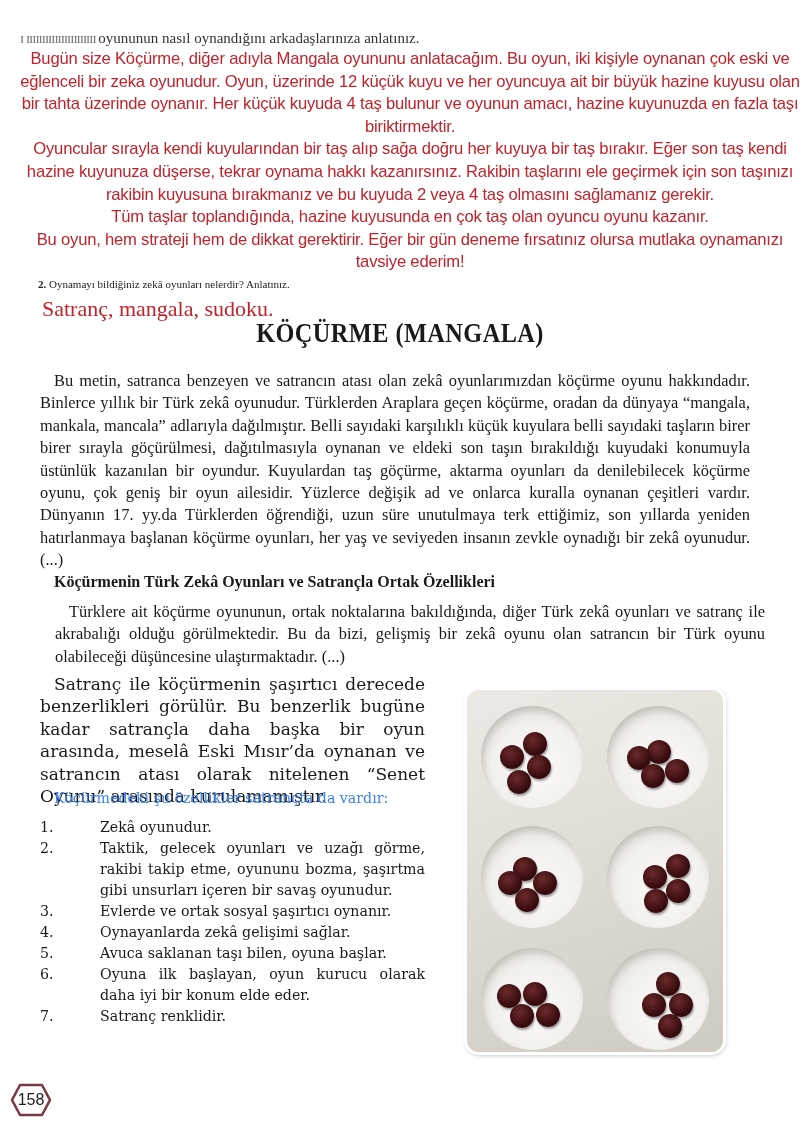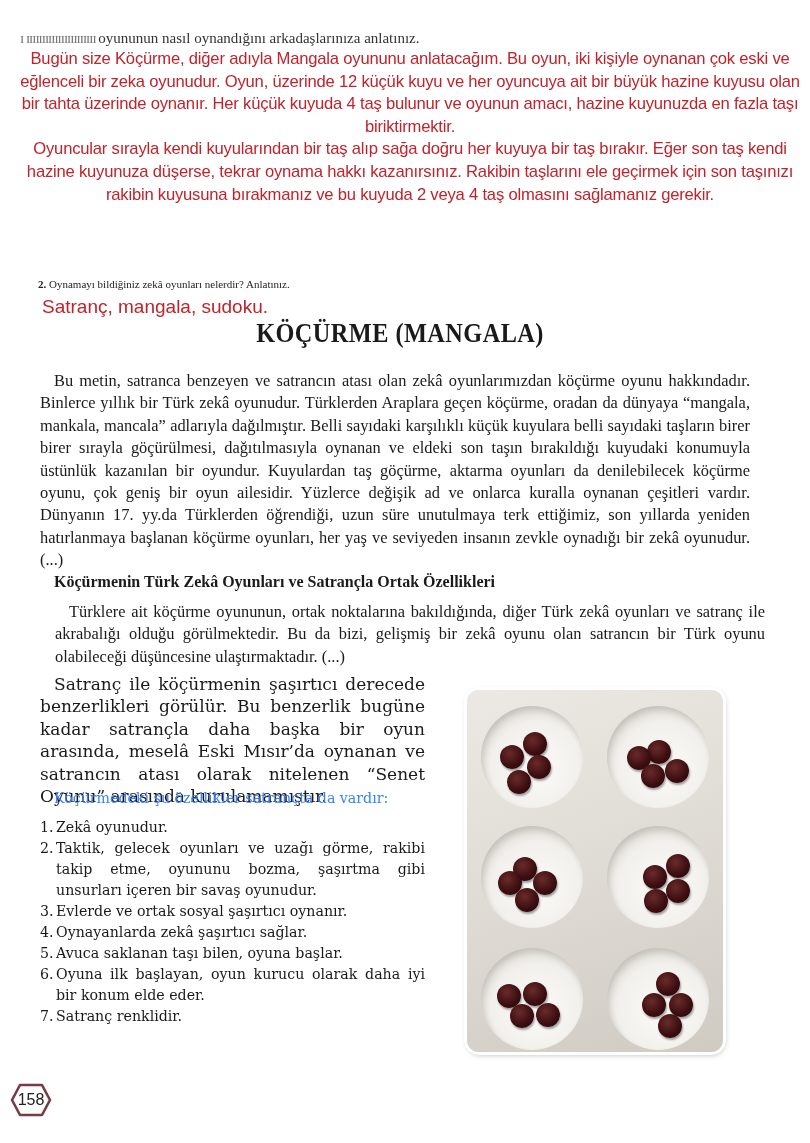--- a/index.html
+++ b/index.html
@@ -24,21 +24,21 @@
       text-align: center;
     }
     .handwritten p { margin: 0; }
     .question2 {
       position: absolute; left: 38px; top: 278px;
       font-family: "Liberation Serif", serif; font-size: 11px; color: #222;
     }
     .question2 b { font-weight: bold; }
     .answer2 {
       position: absolute; left: 42px; top: 296px;
-      font-family: Liberation Sans, sans-serif; font-size: 19px; color: #c0232b;
+      font-family: Liberation Serif, serif; font-size: 22px; color: #c0232b;
     }
     .title {
       position: absolute; left: 0; width: 800px; top: 318px; text-align: center;
       font-family: "Liberation Serif", serif; font-weight: bold;
       font-size: 27px; letter-spacing: 0.5px; color: #1a1a1a;
       transform: scaleX(0.9);
     }
     .body-text {
       position: absolute; left: 40px; width: 710px;
       font-family: "Liberation Serif", serif; font-size: 16.4px; line-height: 22.4px;
@@ -61,21 +61,21 @@
       position: absolute; left: 54px; top: 790px;
       font-family: "DejaVu Serif", serif; font-size: 14.2px; color: #3b82f6;
     }
     .feature-list {
       position: absolute; left: 40px; top: 817px; width: 385px;
       margin: 0; padding: 0; list-style: none;
       font-family: "DejaVu Serif", serif; font-size: 14.2px; line-height: 21px; color: #1a1a1a;
     }
     .feature-list li { display: flex; }
     .feature-list .num { width: 16px; flex: none; }
-    .feature-list .txt { flex: 1; text-align: justify; }
+    .feature-list .txt { flex: 1; text-align: justify; margin-left: 44px; }
     .photo {
       position: absolute; left: 467px; top: 690px; width: 256px; height: 362px;
       border-radius: 12px; background: #e6e2dc;
       box-shadow: 0 0 0 3px #fff, 1px 2px 6px rgba(0,0,0,0.35);
       overflow: hidden;
     }
     .photo .tray {
       position: absolute; inset: 0;
       background: linear-gradient(160deg, #ece9e4 0%, #dcd8d1 60%, #cfcac2 100%);
     }
@@ -101,20 +101,22 @@
 </head>
 <body>
 
 <div class="cutoff-line">
   <span class="blur">ɪ ɪɪɪɪɪɪɪɪɪɪɪɪɪɪɪɪɪɪɪɪɪɪ </span><span>oyununun nasıl oynandığını arkadaşlarınıza anlatınız.</span>
 </div>
 
 <div class="handwritten">
   <p>Bugün size Köçürme, diğer adıyla Mangala oyununu anlatacağım. Bu oyun, iki kişiyle oynanan çok eski ve eğlenceli bir zeka oyunudur. Oyun, üzerinde 12 küçük kuyu ve her oyuncuya ait bir büyük hazine kuyusu olan bir tahta üzerinde oynanır. Her küçük kuyuda 4 taş bulunur ve oyunun amacı, hazine kuyunuzda en fazla taşı biriktirmektir.</p>
   <p>Oyuncular sırayla kendi kuyularından bir taş alıp sağa doğru her kuyuya bir taş bırakır. Eğer son taş kendi hazine kuyunuza düşerse, tekrar oynama hakkı kazanırsınız. Rakibin taşlarını ele geçirmek için son taşınızı rakibin kuyusuna bırakmanız ve bu kuyuda 2 veya 4 taş olmasını sağlamanız gerekir.</p>
+  <p>Tüm taşlar toplandığında, hazine kuyusunda en çok taş olan oyuncu oyunu kazanır.</p>
+  <p>Bu oyun, hem strateji hem de dikkat gerektirir. Eğer bir gün deneme fırsatınız olursa mutlaka oynamanızı tavsiye ederim!</p>
 </div>
 
 <div class="question2">
   <b>2.</b>
   <span>Oynamayı bildiğiniz zekâ oyunları nelerdir? Anlatınız.</span>
 </div>
 
 <div class="answer2">Satranç, mangala, sudoku.</div>
 
 <div class="title">KÖÇÜRME (MANGALA)</div>
@@ -143,21 +145,21 @@
   <li>
       <span class="num">2.</span>
       <span class="txt">Taktik, gelecek oyunları ve uzağı görme, rakibi takip etme, oyununu bozma, şaşırtma gibi unsurları içeren bir savaş oyunudur.</span>
     </li>
   <li>
       <span class="num">3.</span>
       <span class="txt">Evlerde ve ortak sosyal şaşırtıcı oynanır.</span>
     </li>
   <li>
       <span class="num">4.</span>
-      <span class="txt">Oynayanlarda zekâ şaşırtıcı sağlar.</span>
+      <span class="txt">Oynayanlarda zekâ gelişimi sağlar.</span>
     </li>
   <li>
       <span class="num">5.</span>
       <span class="txt">Avuca saklanan taşı bilen, oyuna başlar.</span>
     </li>
   <li>
       <span class="num">6.</span>
       <span class="txt">Oyuna ilk başlayan, oyun kurucu olarak daha iyi bir konum elde eder.</span>
     </li>
   <li>

